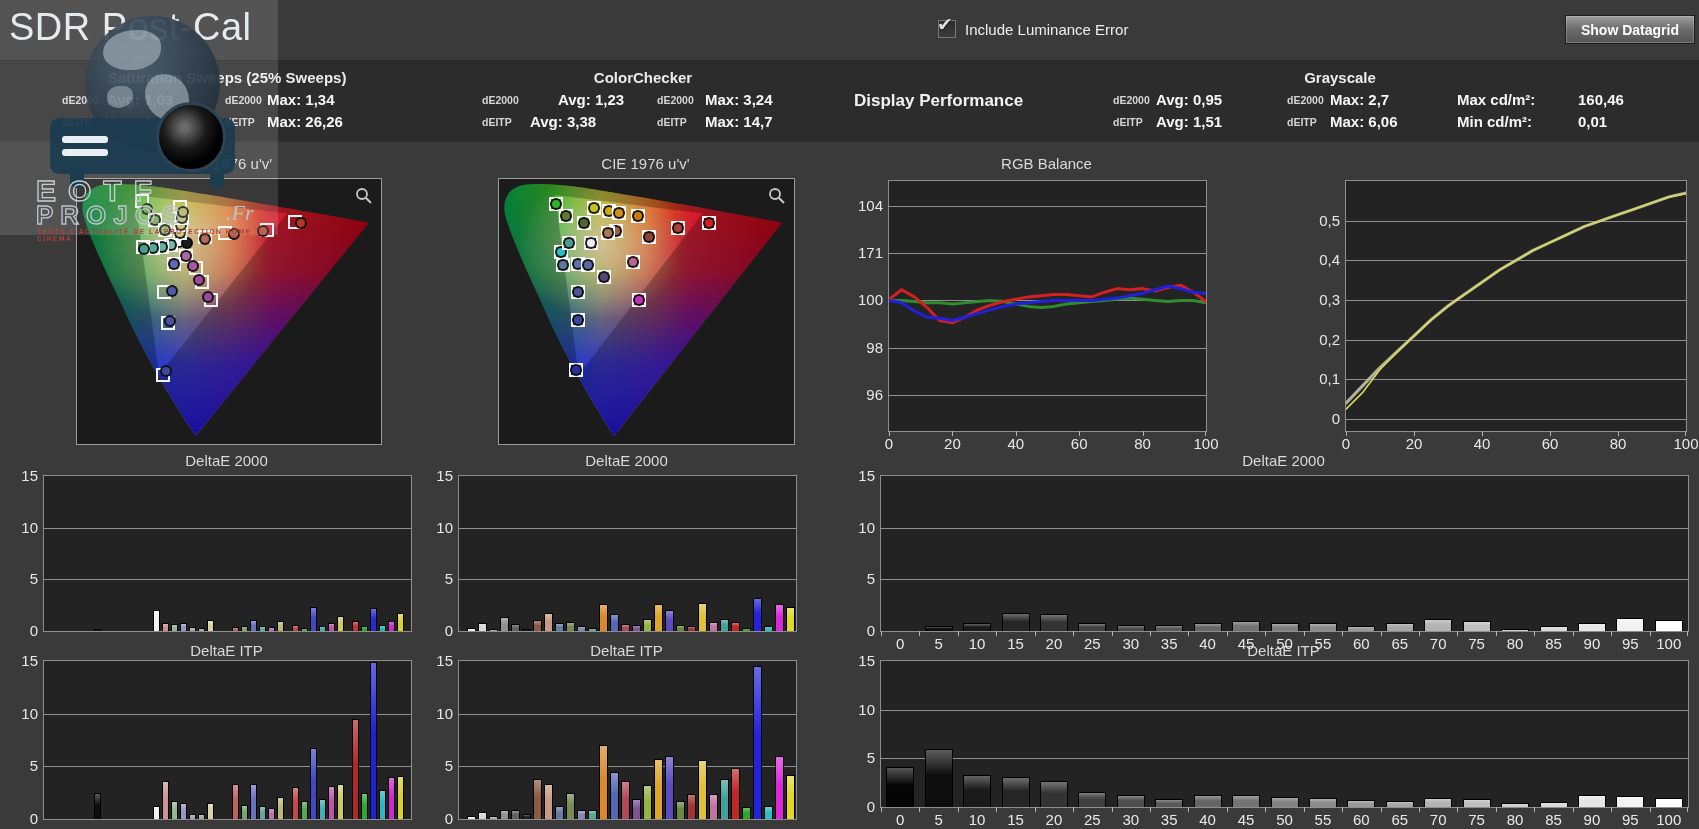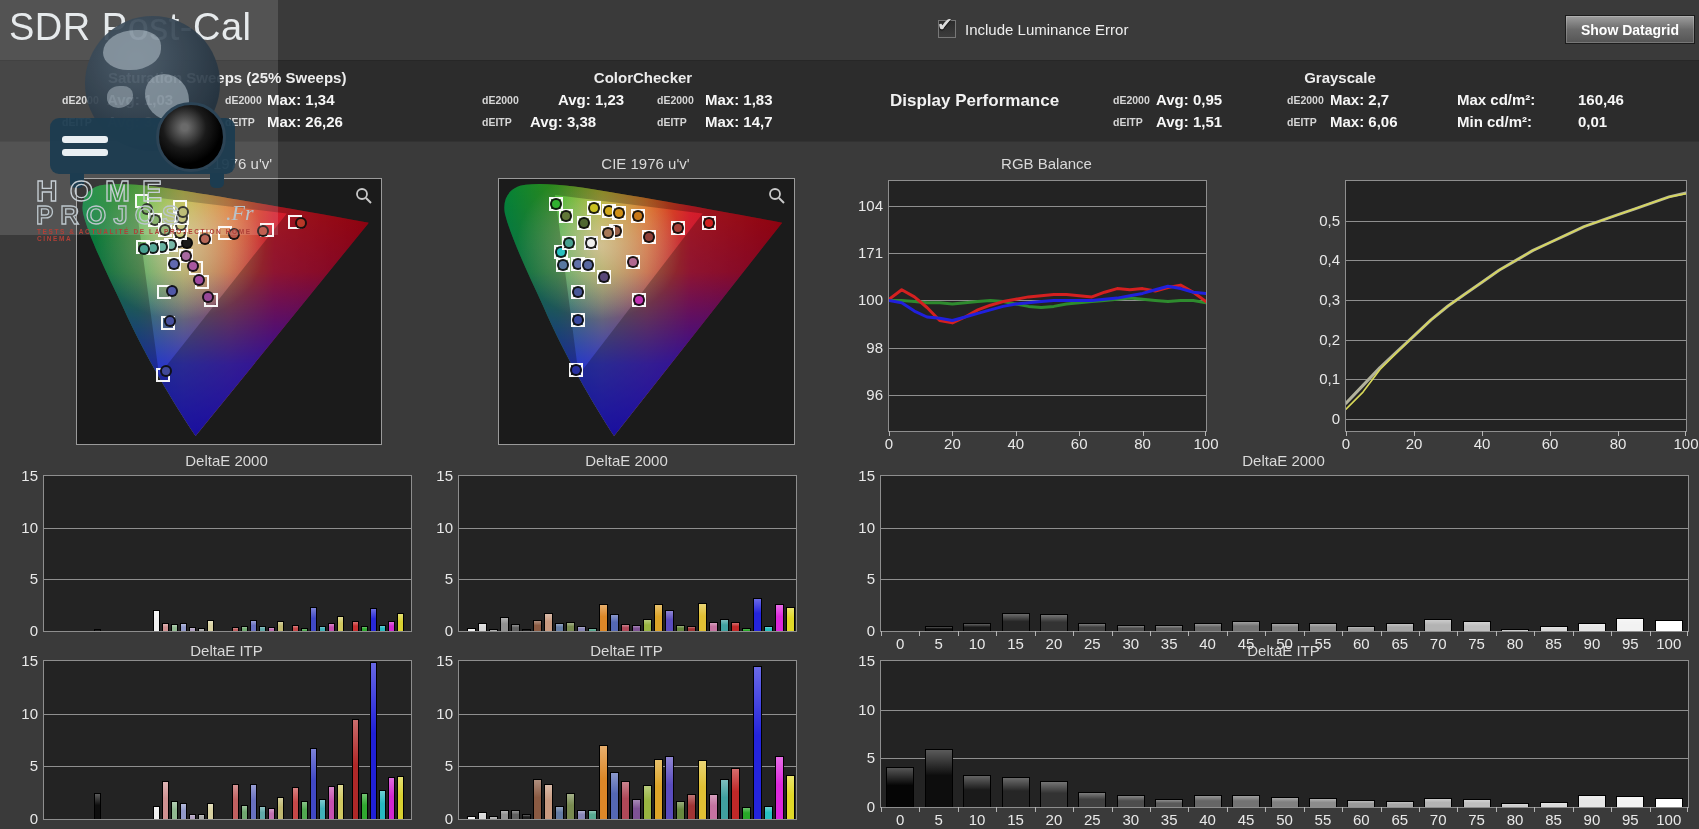--- a/index.html
+++ b/index.html
@@ -88,27 +88,27 @@
   <div class="abs val" style="left:267px;top:91px;">Max: 1,34</div>
   <div class="abs metric" style="left:62px;top:116px;">dEITP</div>
   <div class="abs val" style="left:107px;top:113px;">Avg: 3,32</div>
   <div class="abs metric" style="left:225px;top:116px;">dEITP</div>
   <div class="abs val" style="left:267px;top:113px;">Max: 26,26</div>
 
   <div class="abs hdr" style="left:543px;top:69px;width:200px;text-align:center;">ColorChecker</div>
   <div class="abs metric" style="left:482px;top:94px;">dE2000</div>
   <div class="abs val" style="left:530px;top:91px;margin-left:28px;">Avg: 1,23</div>
   <div class="abs metric" style="left:657px;top:94px;">dE2000</div>
-  <div class="abs val" style="left:705px;top:91px;">Max: 1,83</div>
+  <div class="abs val" style="left:705px;top:91px;">Max: 3,24</div>
   <div class="abs metric" style="left:482px;top:116px;">dEITP</div>
   <div class="abs val" style="left:530px;top:113px;">Avg: 3,38</div>
   <div class="abs metric" style="left:657px;top:116px;">dEITP</div>
   <div class="abs val" style="left:705px;top:113px;">Max: 14,7</div>
 
-  <div class="abs dp" style="left:854px;top:91px;margin-left:36px;">Display Performance</div>
+  <div class="abs dp" style="left:854px;top:91px;">Display Performance</div>
 
   <div class="abs hdr" style="left:1240px;top:69px;width:200px;text-align:center;">Grayscale</div>
   <div class="abs metric" style="left:1113px;top:94px;">dE2000</div>
   <div class="abs val" style="left:1156px;top:91px;">Avg: 0,95</div>
   <div class="abs metric" style="left:1287px;top:94px;">dE2000</div>
   <div class="abs val" style="left:1330px;top:91px;">Max: 2,7</div>
   <div class="abs val" style="left:1457px;top:91px;">Max cd/m²:</div>
   <div class="abs val" style="left:1578px;top:91px;">160,46</div>
   <div class="abs metric" style="left:1113px;top:116px;">dEITP</div>
   <div class="abs val" style="left:1156px;top:113px;">Avg: 1,51</div>
@@ -630,19 +630,19 @@
       <div class="wm-cont1"></div>
       <div class="wm-cont2"></div>
       <div class="wm-cont3"></div>
     </div>
     <div class="wm-body"></div>
     <div class="wm-slot1"></div>
     <div class="wm-slot2"></div>
     <div class="wm-leg1"></div>
     <div class="wm-leg2"></div>
     <div class="wm-lens"></div>
-    <div class="wm-mondo">HOME</div>
+    <div class="wm-mondo">EOTF</div>
     <div class="wm-projos">PROJOS</div>
     <div class="wm-fr">.Fr</div>
     <div class="wm-tag">TESTS &amp; ACTUALITÉ DE LA PROJECTION HOME CINEMA</div>
   </div>
 
 </div>
 
 </body></html>

